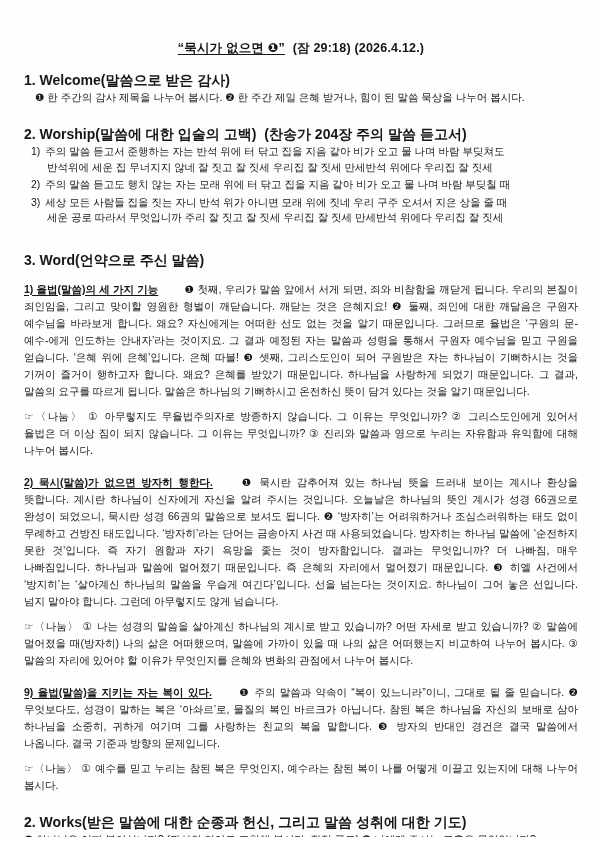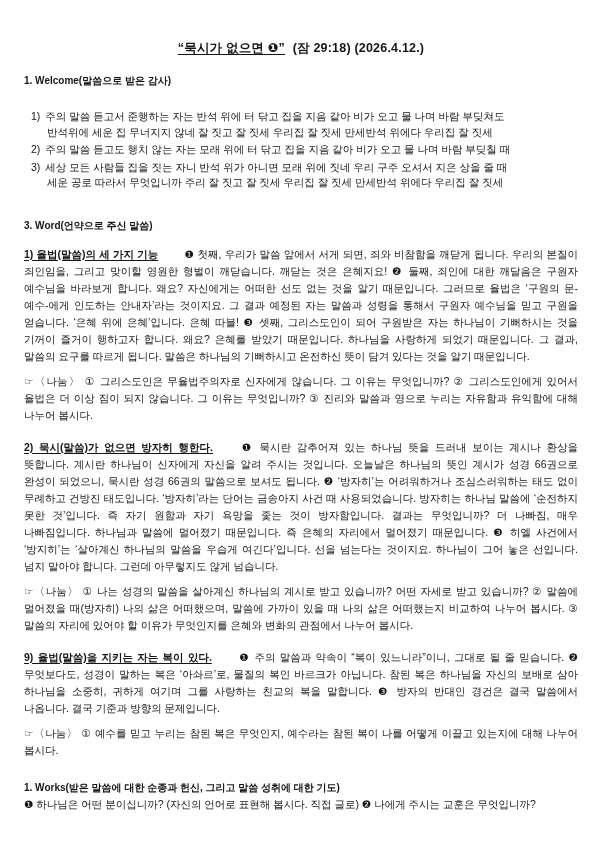--- a/index.html
+++ b/index.html
@@ -29,21 +29,21 @@
   }
   .doc-title .title-main {
     text-decoration: underline;
     text-underline-offset: 2px;
   }
   .doc-title .title-ref {
     text-decoration: none;
     margin-left: 4px;
   }
   h2.sec-head {
-    font-size: 10px;
+    font-size: 14px;
     font-weight: bold;
     margin: 0;
     line-height: 17px;
   }
   .sec-head .head-note { margin-left: 8px; }
   .sec-welcome { margin-bottom: 20px; }
   .sec-worship { margin-bottom: 26px; }
   .sec-word    { margin-bottom: 0; }
   .body-indent {
     margin: 0 0 0 11px;
@@ -83,50 +83,52 @@
 
 <div class="page">
 
   <div class="doc-title">
     <span class="title-main">“묵시가 없으면 ❶”</span>
     <span class="title-ref">(잠 29:18) (2026.4.12.)</span>
   </div>
 
   <section class="sec-welcome">
     <h2 class="sec-head">1. Welcome(말씀으로 받은 감사)</h2>
+    <div class="body-indent">❶ 한 주간의 감사 제목을 나누어 봅시다. ❷ 한 주간 제일 은혜 받거나, 힘이 된 말씀 묵상을 나누어 봅시다.</div>
   </section>
 
   <section class="sec-worship">
+    <h2 class="sec-head"><span>2. Worship(말씀에 대한 입술의 고백)</span><span class="head-note">(찬송가 204장 주의 말씀 듣고서)</span></h2>
     <div class="verses">
       <div class="verse">
         <div class="vline"><span class="vnum">1)</span><span>주의 말씀 듣고서 준행하는 자는 반석 위에 터 닦고 집을 지음 같아 비가 오고 물 나며 바람 부딪쳐도</span></div>
         <div class="vline vline2">반석위에 세운 집 무너지지 않네 잘 짓고 잘 짓세 우리집 잘 짓세 만세반석 위에다 우리집 잘 짓세</div>
       </div>
       <div class="verse">
         <div class="vline"><span class="vnum">2)</span><span>주의 말씀 듣고도 행치 않는 자는 모래 위에 터 닦고 집을 지음 같아 비가 오고 물 나며 바람 부딪칠 때</span></div>
       </div>
       <div class="verse">
         <div class="vline"><span class="vnum">3)</span><span>세상 모든 사람들 집을 짓는 자니 반석 위가 아니면 모래 위에 짓네 우리 구주 오셔서 지은 상을 줄 때</span></div>
         <div class="vline vline2">세운 공로 따라서 무엇입니까 주리 잘 짓고 잘 짓세 우리집 잘 짓세 만세반석 위에다 우리집 잘 짓세</div>
       </div>
     </div>
   </section>
 
   <section class="sec-word">
     <h2 class="sec-head">3. Word(언약으로 주신 말씀)</h2>
 
     <p class="para"><span class="subhead">1) 율법(말씀)의 세 가지 기능</span><span>❶ 첫째, 우리가 말씀 앞에서 서게 되면, 죄와 비참함을 깨닫게 됩니다. 우리의 본질이 죄인임을, 그리고 맞이할 영원한 형벌이 깨닫습니다. 깨닫는 것은 은혜지요! ❷ 둘째, 죄인에 대한 깨달음은 구원자 예수님을 바라보게 합니다. 왜요? 자신에게는 어떠한 선도 없는 것을 알기 때문입니다. 그러므로 율법은 ‘구원의 문-예수-에게 인도하는 안내자’라는 것이지요. 그 결과 예정된 자는 말씀과 성령을 통해서 구원자 예수님을 믿고 구원을 얻습니다. ‘은혜 위에 은혜’입니다. 은혜 따블! ❸ 셋째, 그리스도인이 되어 구원받은 자는 하나님이 기뻐하시는 것을 기꺼이 즐거이 행하고자 합니다. 왜요? 은혜를 받았기 때문입니다. 하나님을 사랑하게 되었기 때문입니다. 그 결과, 말씀의 요구를 따르게 됩니다. 말씀은 하나님의 기뻐하시고 온전하신 뜻이 담겨 있다는 것을 알기 때문입니다.</span></p>
-    <p class="sharing">☞〈나눔〉 ① 그리스도인은 무율법주의자로 신자에게 않습니다. 그 이유는 무엇입니까? ② 그리스도인에게 있어서 율법은 더 이상 짐이 되지 않습니다. 그 이유는 무엇입니까? ③ 진리와 말씀과 영으로 누리는 자유함과 유익함에 대해 나누어 봅시다.</p>
+    <p class="sharing">☞〈나눔〉 ① 아무렇지도 무율법주의자로 방종하지 않습니다. 그 이유는 무엇입니까? ② 그리스도인에게 있어서 율법은 더 이상 짐이 되지 않습니다. 그 이유는 무엇입니까? ③ 진리와 말씀과 영으로 누리는 자유함과 유익함에 대해 나누어 봅시다.</p>
 
     <p class="para"><span class="subhead">2) 묵시(말씀)가 없으면 방자히 행한다.</span><span>❶ 묵시란 감추어져 있는 하나님 뜻을 드러내 보이는 계시나 환상을 뜻합니다. 계시란 하나님이 신자에게 자신을 알려 주시는 것입니다. 오늘날은 하나님의 뜻인 계시가 성경 66권으로 완성이 되었으니, 묵시란 성경 66권의 말씀으로 보셔도 됩니다. ❷ ‘방자히’는 어려워하거나 조심스러워하는 태도 없이 무례하고 건방진 태도입니다. ‘방자히’라는 단어는 금송아지 사건 때 사용되었습니다. 방자히는 하나님 말씀에 ‘순전하지 못한 것’입니다. 즉 자기 원함과 자기 욕망을 좇는 것이 방자함입니다. 결과는 무엇입니까? 더 나빠짐, 매우 나빠짐입니다. 하나님과 말씀에 멀어졌기 때문입니다. 즉 은혜의 자리에서 멀어졌기 때문입니다. ❸ 히엘 사건에서 ‘방지히’는 ‘살아계신 하나님의 말씀을 우습게 여긴다’입니다. 선을 넘는다는 것이지요. 하나님이 그어 놓은 선입니다. 넘지 말아야 합니다. 그런데 아무렇지도 않게 넘습니다.</span></p>
     <p class="sharing">☞〈나눔〉 ① 나는 성경의 말씀을 살아계신 하나님의 계시로 받고 있습니까? 어떤 자세로 받고 있습니까? ② 말씀에 멀어졌을 때(방자히) 나의 삶은 어떠했으며, 말씀에 가까이 있을 때 나의 삶은 어떠했는지 비교하여 나누어 봅시다. ③ 말씀의 자리에 있어야 할 이유가 무엇인지를 은혜와 변화의 관점에서 나누어 봅시다.</p>
 
     <p class="para"><span class="subhead">9) 율법(말씀)을 지키는 자는 복이 있다.</span><span>❶ 주의 말씀과 약속이 “복이 있느니라”이니, 그대로 될 줄 믿습니다. ❷ 무엇보다도, 성경이 말하는 복은 ‘아솨르’로, 물질의 복인 바르크가 아닙니다. 참된 복은 하나님을 자신의 보배로 삼아 하나님을 소중히, 귀하게 여기며 그를 사랑하는 친교의 복을 말합니다. ❸ 방자의 반대인 경건은 결국 말씀에서 나옵니다. 결국 기준과 방향의 문제입니다.</span></p>
     <p class="sharing">☞〈나눔〉 ① 예수를 믿고 누리는 참된 복은 무엇인지, 예수라는 참된 복이 나를 어떻게 이끌고 있는지에 대해 나누어 봅시다.</p>
   </section>
 
   <section class="sec-works">
-    <h2 class="sec-head">1. Works(받은 말씀에 대한 순종과 헌신, 그리고 말씀 성취에 대한 기도)</h2>
+    <h2 class="sec-head">2. Works(받은 말씀에 대한 순종과 헌신, 그리고 말씀 성취에 대한 기도)</h2>
     <div class="works-line">❶ 하나님은 어떤 분이십니까? (자신의 언어로 표현해 봅시다. 직접 글로) ❷ 나에게 주시는 교훈은 무엇입니까?</div>
 
   </section>
 
 </div>
 
 </body></html>

